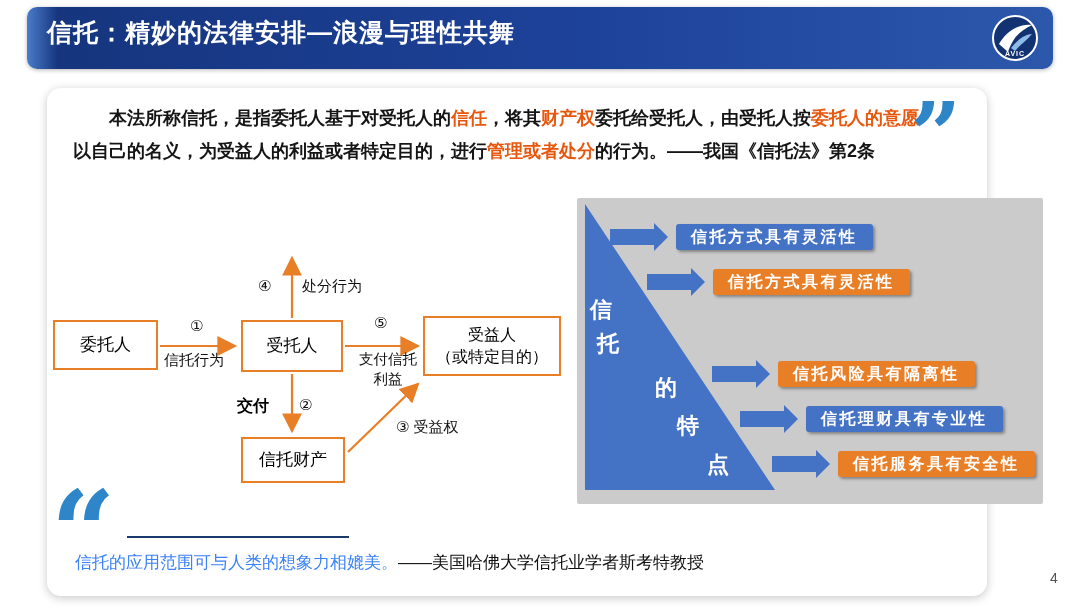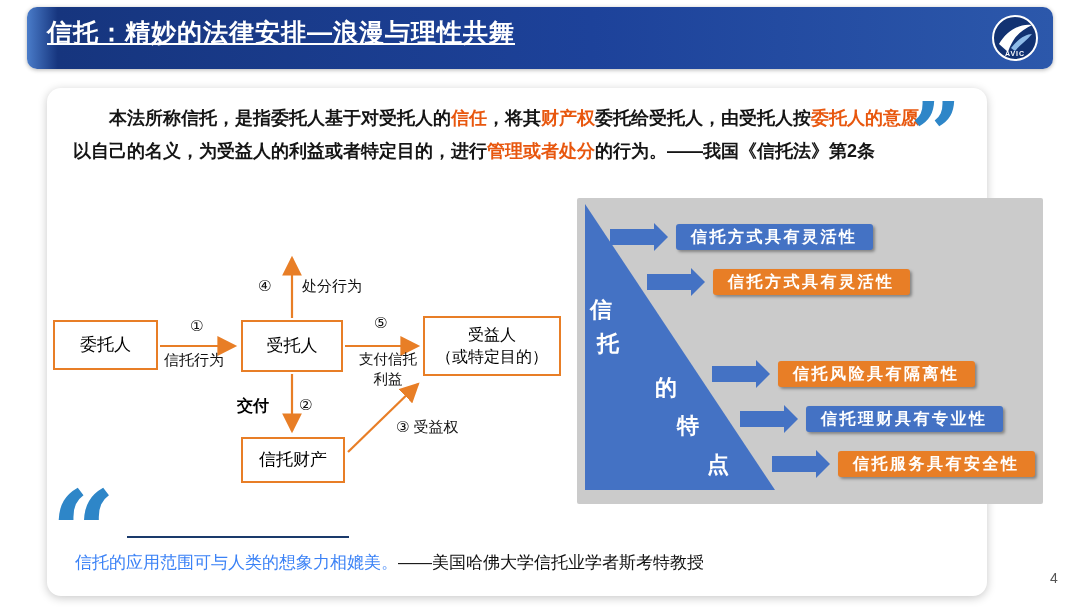--- a/index.html
+++ b/index.html
@@ -3,21 +3,21 @@
 <meta charset="utf-8">
 <style>
   html,body{margin:0;padding:0;background:#fff;}
   .page{position:relative;width:1080px;height:608px;background:#ffffff;overflow:hidden;
         font-family:"Liberation Sans","DejaVu Sans",sans-serif;}
 
   
   .titlebar{position:absolute;left:27px;top:7px;width:1026px;height:62px;border-radius:10px;
             background:linear-gradient(90deg,#4a7cc9 0%,#16357e 3%,#1d429a 55%,#2c58ab 100%);
             display:flex;align-items:center;box-shadow:0 1px 4px rgba(0,0,0,.3);}
-  .title{margin:0 0 12px 20px;font-size:25px;font-weight:bold;color:#fff;letter-spacing:1px;text-decoration:underline;}
+  .title{margin:0 0 12px 20px;font-size:25px;font-weight:bold;color:#fff;letter-spacing:1px;}
   .logo{position:absolute;right:14px;top:7px;width:48px;height:48px;}
   .logo svg{position:absolute;left:0;top:0;width:48px;height:48px;}
   .logo-text{position:absolute;left:0;right:0;bottom:5px;text-align:center;
              font-size:7px;font-weight:bold;color:#fff;letter-spacing:1px;}
 
   
   .card{position:absolute;left:47px;top:88px;width:940px;height:508px;background:#fff;
         border-radius:14px;box-shadow:0 2px 10px rgba(0,0,0,.22);}
 
   

